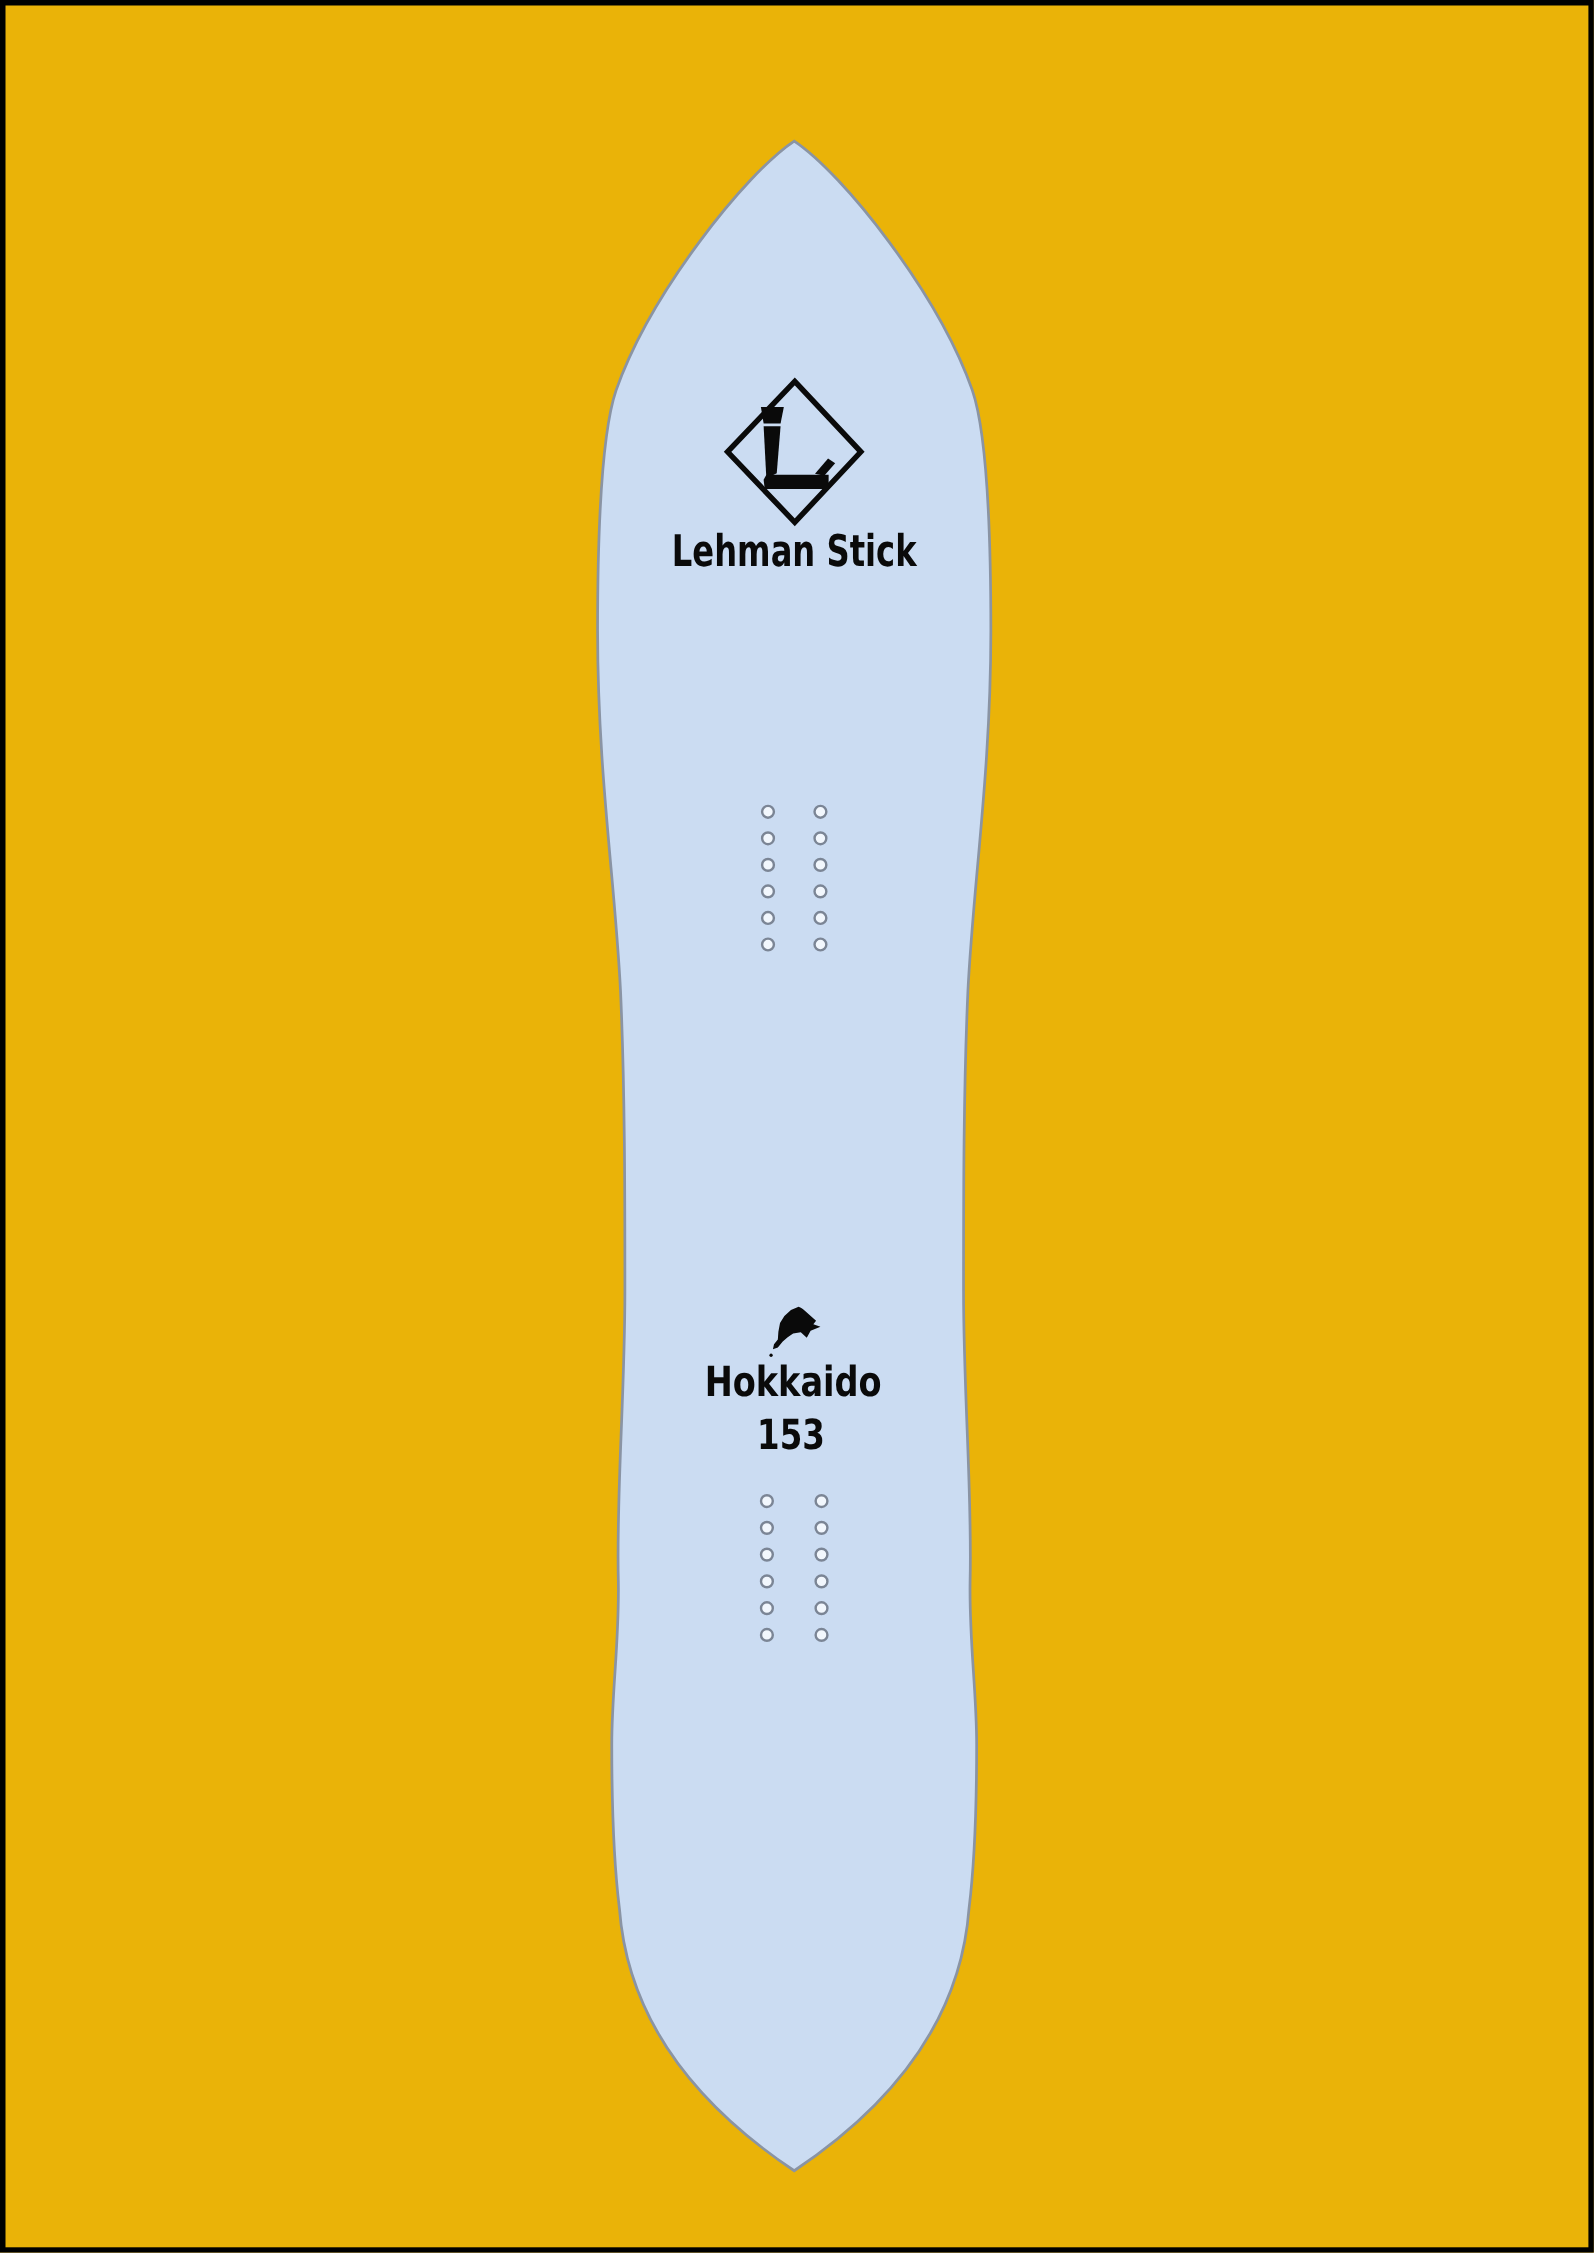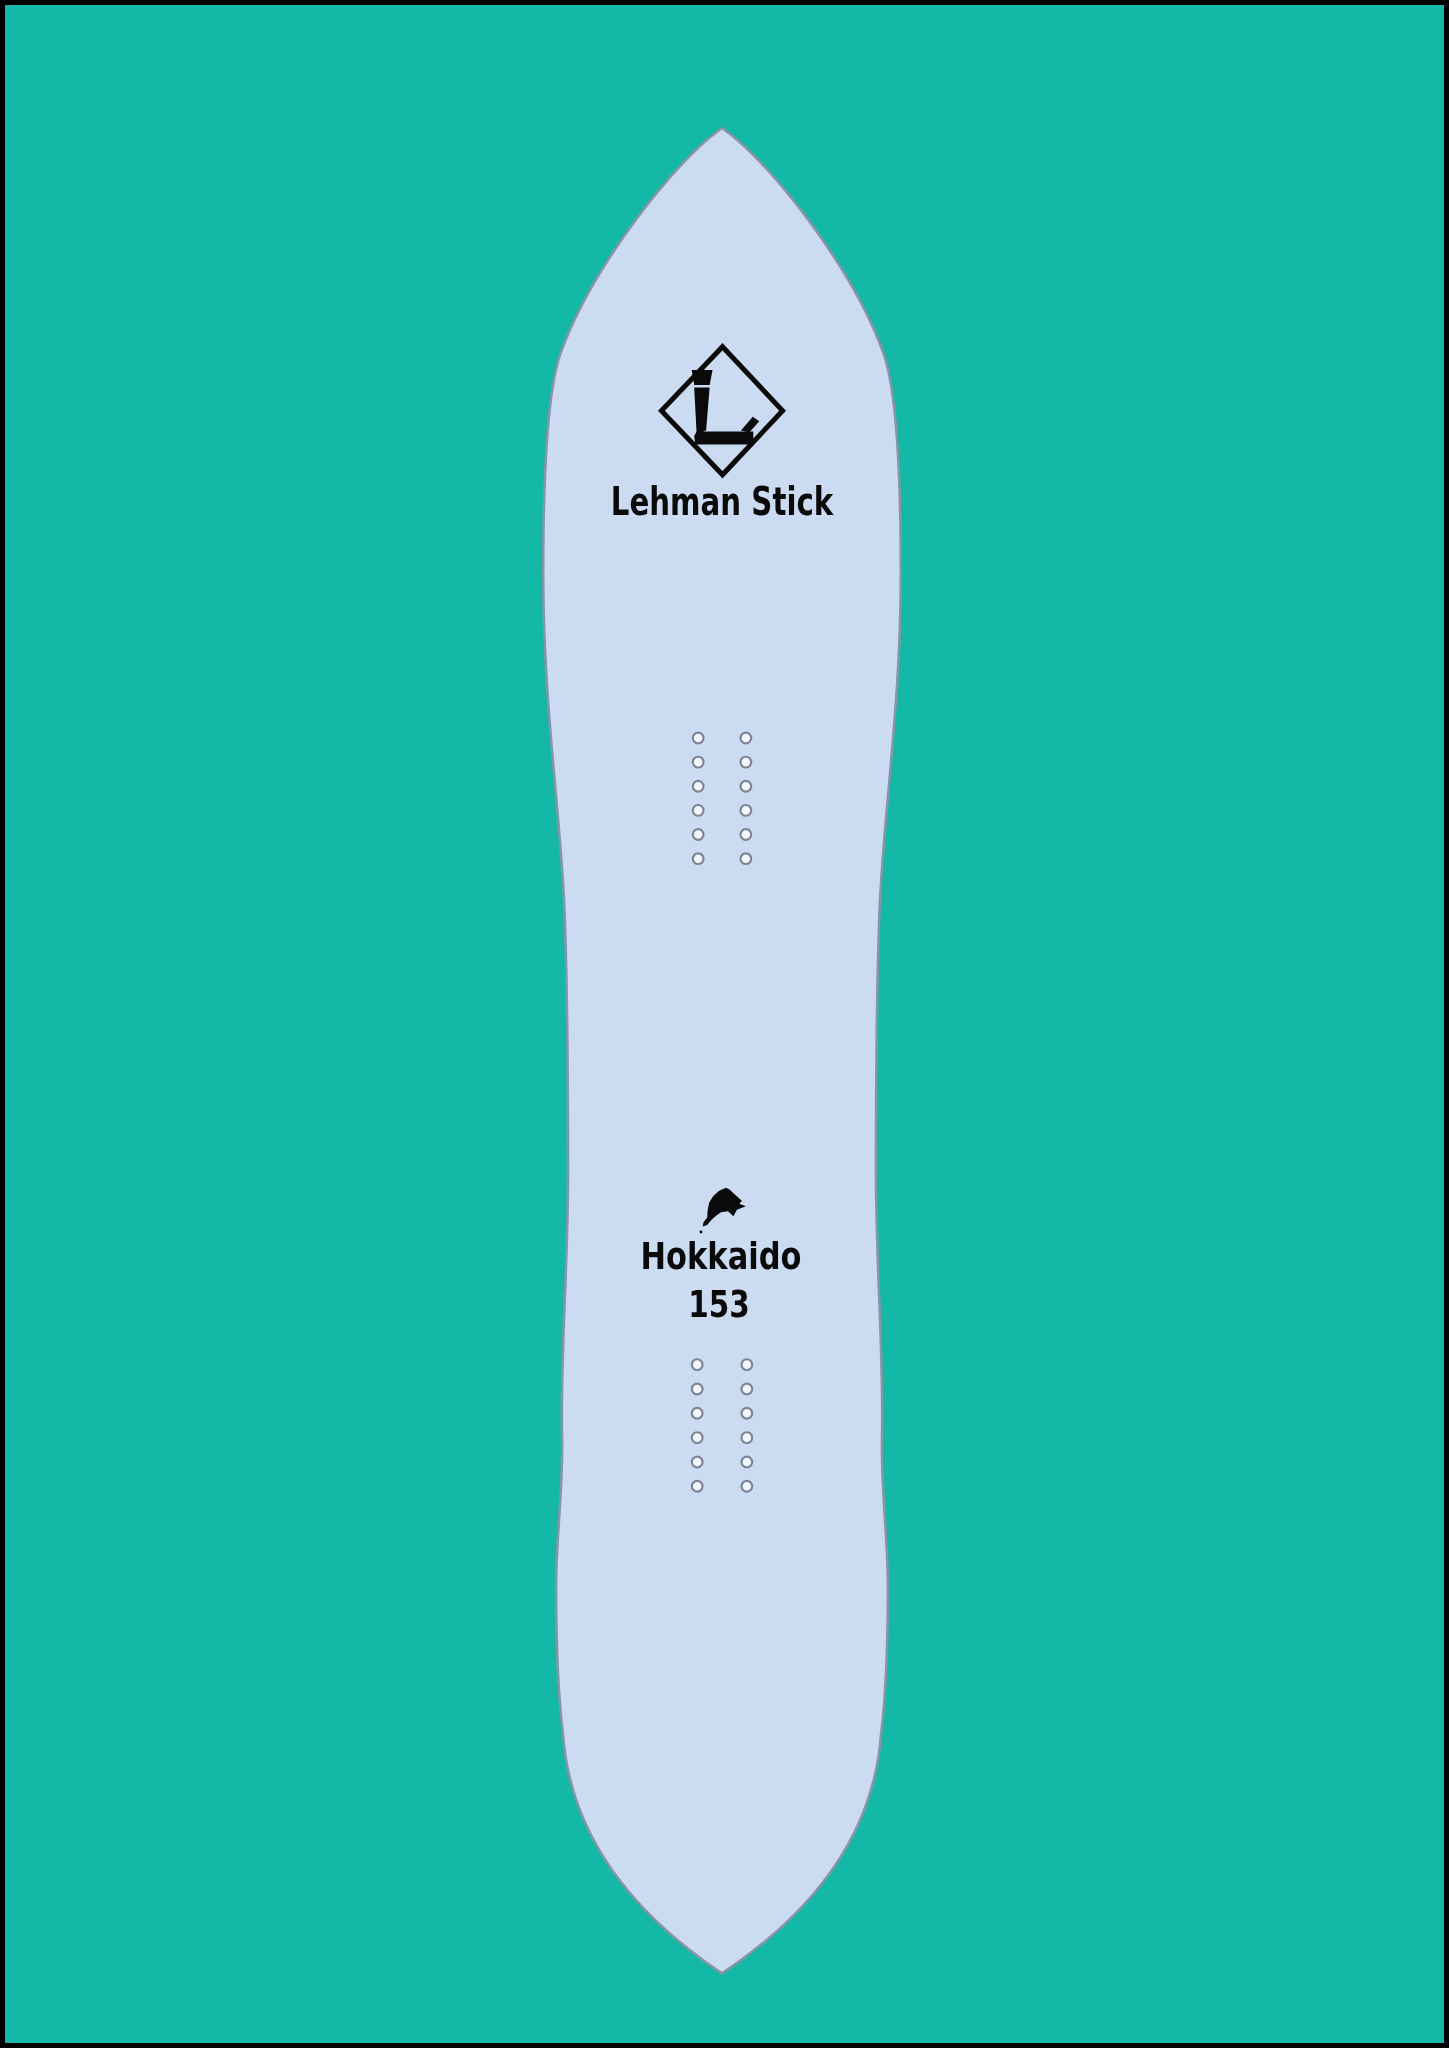--- a/index.html
+++ b/index.html
@@ -7,21 +7,21 @@
     padding: 0;
     background: #ffffff;
     font-family: "DejaVu Sans", sans-serif;
   }
   .canvas {
     position: relative;
     width: 1449px;
     height: 2048px;
     box-sizing: border-box;
     border: 5px solid #000000;
-    background: #14b8a6;
+    background: #eab308;
     overflow: hidden;
   }
   svg { display: block; width: 100%; height: 100%; }
 
   .deck-outline {
     stroke: #8a94a4;
     stroke-width: 2.5;
   }
   .logo-diamond {
     fill: none;

